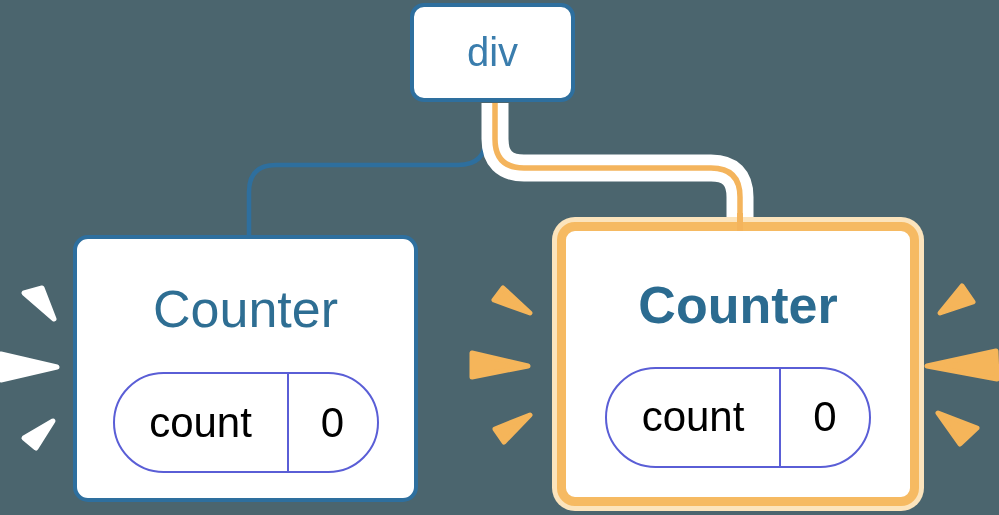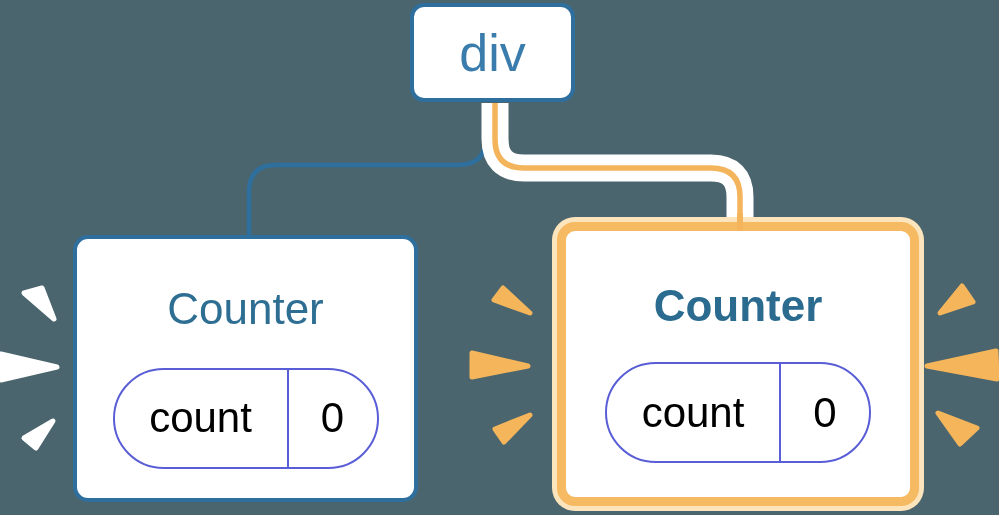--- a/index.html
+++ b/index.html
@@ -9,35 +9,35 @@
     background:#4b656e;
     font-family:"Liberation Sans", sans-serif;
     overflow:hidden;
   }
   svg.overlay { position:absolute; left:0; top:0; z-index:1; }
   .node { position:absolute; box-sizing:border-box; background:#ffffff; z-index:2; }
   .node-root {
     left:410px; top:3px; width:165px; height:99px;
     border:4.5px solid #2e6f9e; border-radius:14px;
     display:flex; align-items:center; justify-content:center;
-    font-size:52px; font-weight:500; color:#3a7dad;
+    font-size:40px; font-weight:500; color:#3a7dad;
   }
   .counter {
     display:flex; flex-direction:column; align-items:center; justify-content:center;
   }
   .counter-left {
     left:73px; top:235px; width:345px; height:267px;
     border:4.5px solid #2e6f9e; border-radius:15px; gap:33px;
   }
   .counter-right {
     left:557px; top:222px; width:362px; height:284px;
     border:9px solid #f6ba62; border-radius:18px;
     box-shadow:0 0 0 5px #fce4bc; gap:31px;
   }
-  .counter-title { font-size:44px; font-weight:500; color:#2e6e93; line-height:1.15;margin-top:16px; }
+  .counter-title { font-size:52px; font-weight:500; color:#2e6e93; line-height:1.15;margin-top:16px; }
   .counter-right .counter-title { font-weight:800; color:#2b6b90; }
   .pill {
     width:266px; height:101px; box-sizing:border-box;
     border:2.5px solid #5a5ed6; border-radius:999px;
     display:flex; color:#000000; font-size:42px;
     background:#ffffff;
   }
   .pill-key { flex:1; display:flex; align-items:center; justify-content:center; }
   .pill-value { width:88px; border-left:2px solid #5a5ed6; display:flex; align-items:center; justify-content:center; }
   .wire-stub {

